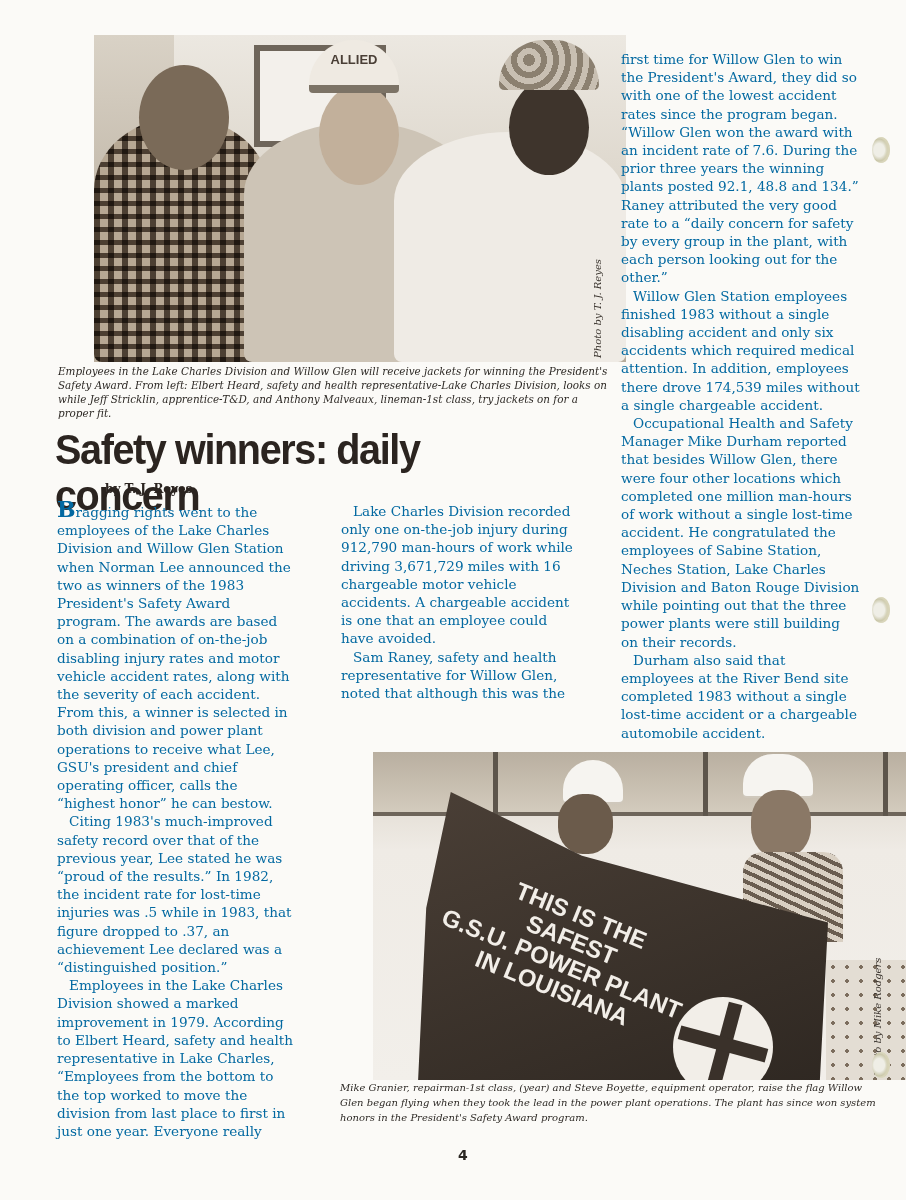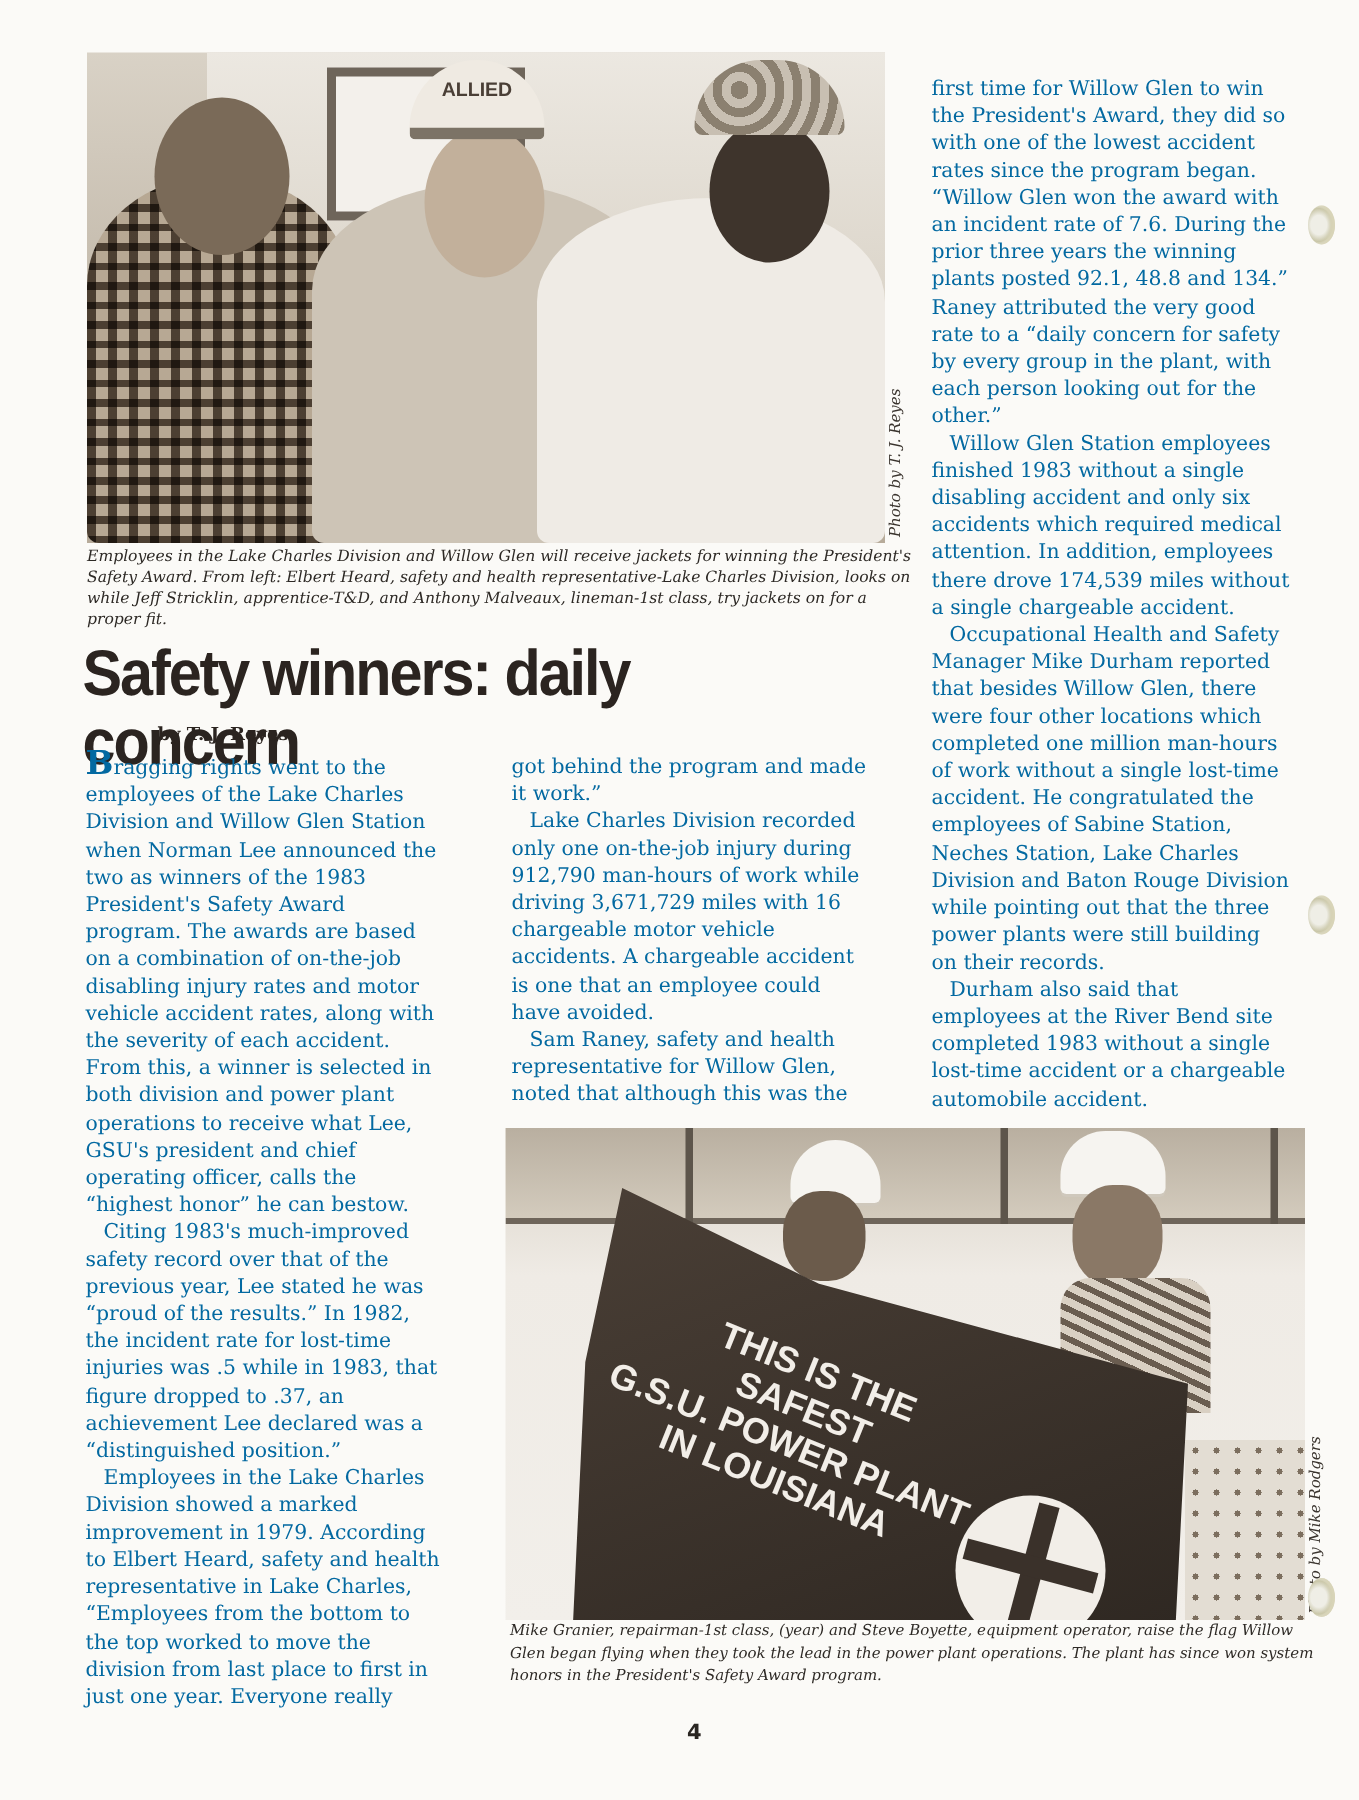--- a/index.html
+++ b/index.html
@@ -5,20 +5,21 @@
   html, body { margin: 0; padding: 0; }
   body {
     width: 906px; height: 1200px; position: relative; overflow: hidden;
     background: #fbfaf7;
     font-family: "DejaVu Serif", "Liberation Serif", serif;
     color: #2a2622;
   }
   .photo {
     position: absolute; overflow: hidden;
     background: linear-gradient(180deg, #d9d2c6 0%, #c8bfb1 40%, #b7ab9a 100%);
+    margin-left: 36px;
   }
   
   #photo1 { left: 58px; top: 35px; width: 532px; height: 327px; }
   #photo1 .truck { position:absolute; left: 80px; top: 0; width: 452px; height: 200px;
     background: linear-gradient(180deg,#ece8e1,#d8d1c5); border-bottom: 3px solid #8a7f70; }
   #photo1 .window { position:absolute; left: 160px; top: 10px; width: 120px; height: 90px;
     border: 6px solid #6e655a; background: #f3f0eb; }
   #photo1 .person { position:absolute; bottom:0; border-radius: 50% 50% 8px 8px / 30% 30% 8px 8px; }
   #photo1 .p1 { left: 0; width: 175px; height: 245px;
     background: repeating-linear-gradient(90deg,#5a4e42 0 6px,#d8cfc2 6px 14px),
@@ -142,21 +143,20 @@
 <div id="headline">Safety winners: daily concern</div>
 <div id="byline">by T. J. Reyes</div>
 
 <div id="col1" class="col">
   <p class="first"><span class="dropcap">B</span><span>ragging rights went to the employees of the Lake Charles Division and Willow Glen Station when Norman Lee announced the two as winners of the 1983 President's Safety Award program. The awards are based on a combination of on-the-job disabling injury rates and motor vehicle accident rates, along with the severity of each accident. From this, a winner is selected in both division and power plant operations to receive what Lee, GSU's president and chief operating officer, calls the “highest honor” he can bestow.</span></p>
   <p>Citing 1983's much-improved safety record over that of the previous year, Lee stated he was “proud of the results.” In 1982, the incident rate for lost-time injuries was .5 while in 1983, that figure dropped to .37, an achievement Lee declared was a “distinguished position.”</p>
   <p>Employees in the Lake Charles Division showed a marked improvement in 1979. According to Elbert Heard, safety and health representative in Lake Charles, “Employees from the bottom to the top worked to move the division from last place to first in just one year. Everyone really</p>
 </div>
 
 <div id="col2" class="col">
-  <p class="first">got behind the program and made it work.”</p>
   <p>Lake Charles Division recorded only one on-the-job injury during 912,790 man-hours of work while driving 3,671,729 miles with 16 chargeable motor vehicle accidents. A chargeable accident is one that an employee could have avoided.</p>
   <p>Sam Raney, safety and health representative for Willow Glen, noted that although this was the</p>
 </div>
 
 <div id="col3" class="col">
   <p class="cont">first time for Willow Glen to win the President's Award, they did so with one of the lowest accident rates since the program began. “Willow Glen won the award with an incident rate of 7.6. During the prior three years the winning plants posted 92.1, 48.8 and 134.” Raney attributed the very good rate to a “daily concern for safety by every group in the plant, with each person looking out for the other.”</p>
   <p>Willow Glen Station employees finished 1983 without a single disabling accident and only six accidents which required medical attention. In addition, employees there drove 174,539 miles without a single chargeable accident.</p>
   <p>Occupational Health and Safety Manager Mike Durham reported that besides Willow Glen, there were four other locations which completed one million man-hours of work without a single lost-time accident. He congratulated the employees of Sabine Station, Neches Station, Lake Charles Division and Baton Rouge Division while pointing out that the three power plants were still building on their records.</p>
   <p>Durham also said that employees at the River Bend site completed 1983 without a single lost-time accident or a chargeable automobile accident.</p>
 </div>

